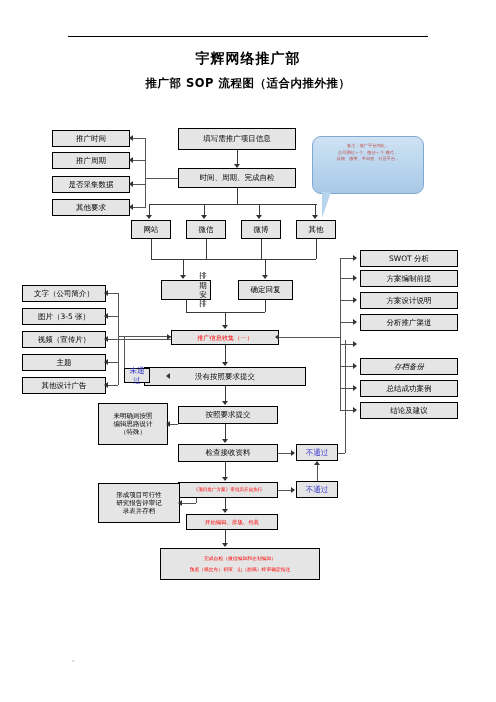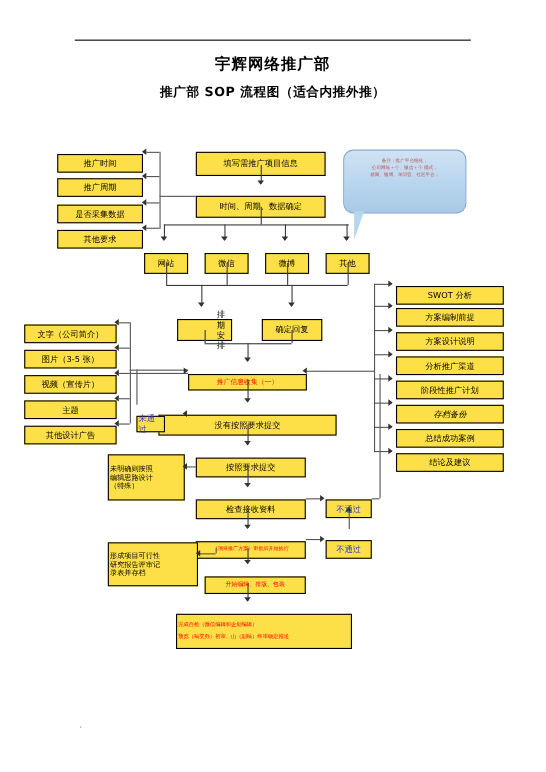--- a/index.html
+++ b/index.html
@@ -13,23 +13,23 @@
   .top-rule{position:absolute;left:68px;top:36px;width:360px;height:0;border-top:1px solid #000;}
   .corner-mark{position:absolute;right:66px;top:30px;font-size:5px;color:#555;}
   .bottom-mark{position:absolute;left:72px;top:655px;font-size:6px;color:#555;}
 
   .title-main{position:absolute;left:0;top:50px;width:496px;text-align:center;
               font-size:14px;font-weight:bold;letter-spacing:1px;}
   .title-sub{position:absolute;left:0;top:76px;width:496px;text-align:center;
              font-size:11.5px;font-weight:bold;letter-spacing:.5px;}
 
   
-  .box{position:absolute;box-sizing:border-box;border:1px solid #000;background:#fde047;
-       display:flex;align-items:center;justify-content:center;
-       font-size:7.5px;line-height:1.25;padding:1px;color:#000;margin-top:10px;}
+  .box{position:absolute;box-sizing:border-box;border:1px solid #000;background:#e5e5e5;
+       display:flex;align-items:center;justify-content:center;text-align:center;
+       font-size:7.5px;line-height:1.25;padding:1px;color:#000;}
   .box.multi{flex-direction:column;justify-content:center;}
   .box .ln{display:block;width:100%;}
   .box.redtxt{color:#ff0000;font-size:6.2px;}
   .box.bluetxt{color:#3333cc;font-size:7.5px;}
 
   
   .ln-h{position:absolute;height:0;border-top:1px solid #555;}
   .ln-v{position:absolute;width:0;border-left:1px solid #555;}
   .ln-h.dark{border-top-color:#3a3a3a;}
   .ln-v.dark{border-left-color:#3a3a3a;}
@@ -61,21 +61,21 @@
   <div class="corner-mark">。</div>
   <div class="bottom-mark">。</div>
 
   <div class="title-main">宇辉网络推广部</div>
   <div class="title-sub">推广部 SOP 流程图（适合内推外推）</div>
 
   <div class="box" style="left:178px;top:128px;width:118px;height:22px;">填写需推广项目信息</div>
   <div class="ln-v dark" style="left:237px;top:150px;height:17px;"></div>
   <div class="ar ar-d" style="left:234px;top:164px;"></div>
 
-  <div class="box" style="left:178px;top:168px;width:118px;height:20px;">时间、周期、数据确定</div>
+  <div class="box" style="left:178px;top:168px;width:118px;height:20px;">时间、周期、完成自检</div>
 
   <div class="box" style="left:52px;top:130px;width:78px;height:17px;">推广时间</div>
   <div class="box" style="left:52px;top:152px;width:78px;height:17px;">推广周期</div>
   <div class="box" style="left:52px;top:176px;width:78px;height:17px;">是否采集数据</div>
   <div class="box" style="left:52px;top:199px;width:78px;height:17px;">其他要求</div>
 
   <div class="ln-h" style="left:145px;top:178px;width:33px;"></div>
   <div class="ln-v" style="left:145px;top:138px;height:70px;"></div>
   <div class="ln-h" style="left:133px;top:138px;width:12px;"></div>
   <div class="ln-h" style="left:133px;top:160px;width:12px;"></div>
@@ -148,21 +148,20 @@
   <div class="ar ar-l" style="left:104px;top:359px;"></div>
   <div class="ar ar-l" style="left:104px;top:382px;"></div>
   <div class="ln-h" style="left:118px;top:339px;width:53px;"></div>
   <div class="ln-h" style="left:118px;top:336px;width:53px;"></div>
   <div class="ar ar-r" style="left:167px;top:334px;"></div>
 
   <div class="box" style="left:360px;top:250px;width:98px;height:17px;">SWOT 分析</div>
   <div class="box" style="left:360px;top:270px;width:98px;height:17px;">方案编制前提</div>
   <div class="box" style="left:360px;top:292px;width:98px;height:17px;">方案设计说明</div>
   <div class="box" style="left:360px;top:314px;width:98px;height:17px;">分析推广渠道</div>
-  <div class="box" style="left:360px;top:336px;width:98px;height:17px;">阶段性推广计划</div>
   <div class="box" style="left:360px;top:358px;width:98px;height:17px;font-style:italic;">存档备份</div>
   <div class="box" style="left:360px;top:380px;width:98px;height:17px;">总结成功案例</div>
   <div class="box" style="left:360px;top:402px;width:98px;height:17px;">结论及建议</div>
 
   <div class="ln-v" style="left:340px;top:258px;height:153px;"></div>
   <div class="ln-h" style="left:340px;top:258px;width:16px;"></div>
   <div class="ln-h" style="left:340px;top:278px;width:16px;"></div>
   <div class="ln-h" style="left:340px;top:300px;width:16px;"></div>
   <div class="ln-h" style="left:340px;top:322px;width:16px;"></div>
   <div class="ln-h" style="left:340px;top:344px;width:16px;"></div>

